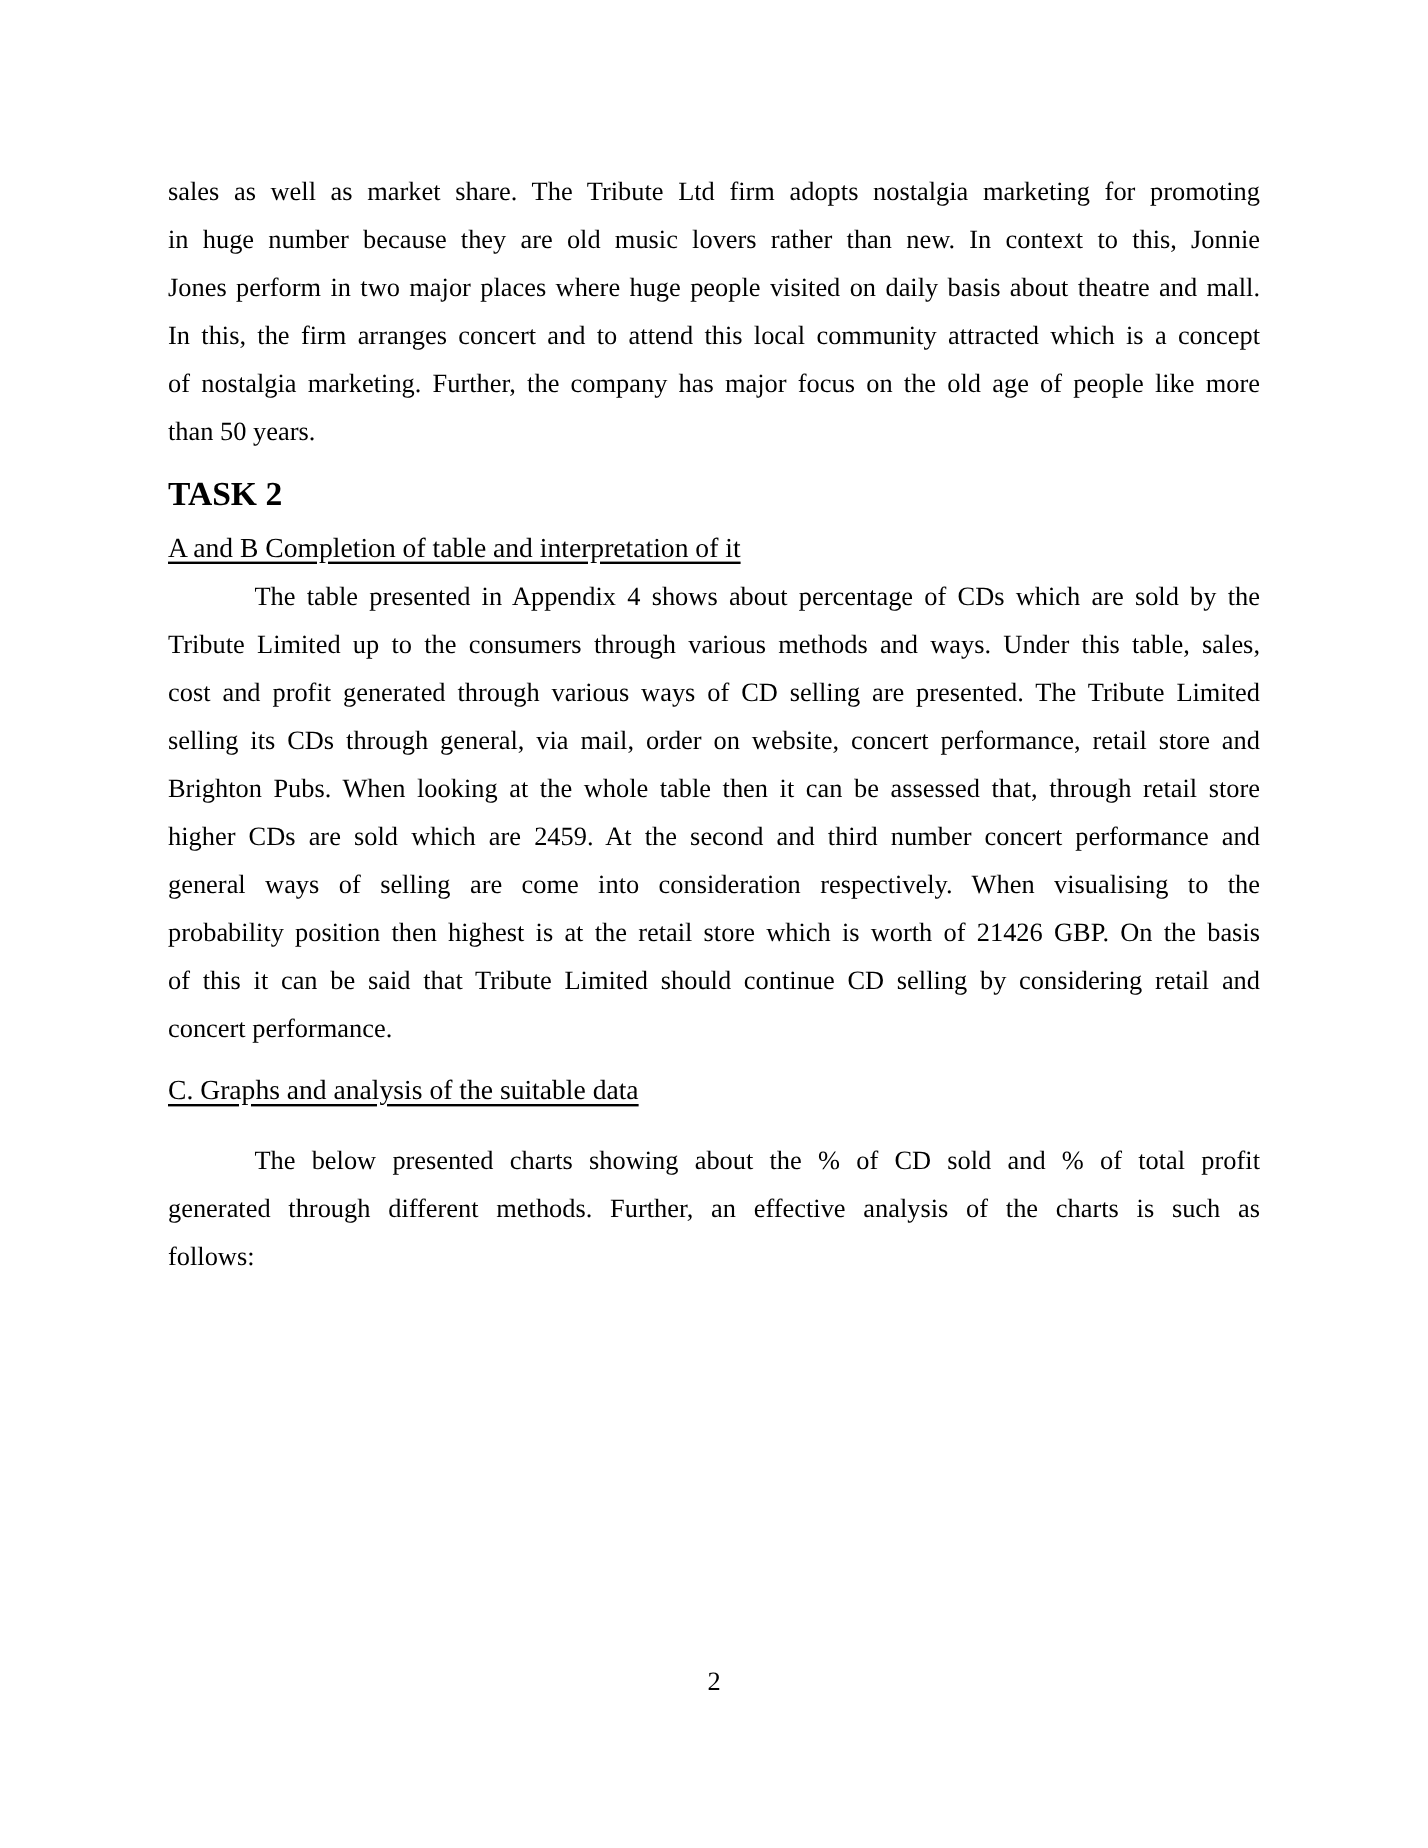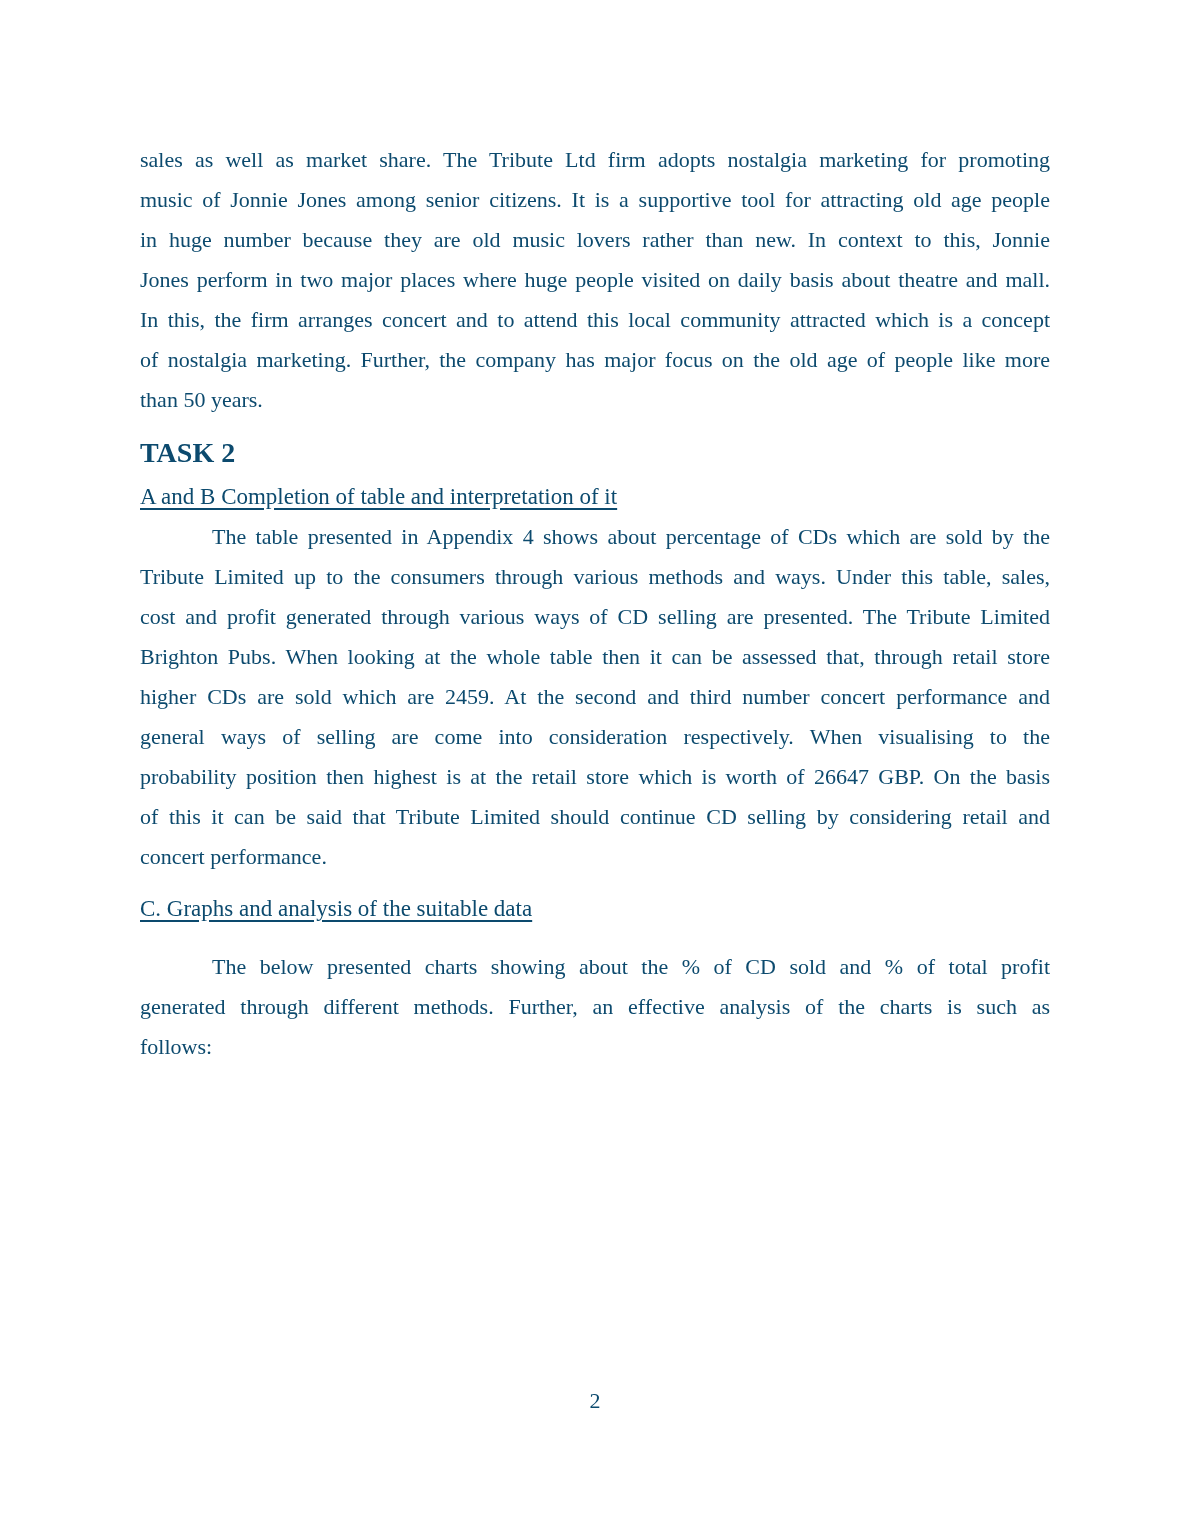--- a/index.html
+++ b/index.html
@@ -6,21 +6,21 @@
     margin: 0;
     padding: 0;
     background: #ffffff;
   }
   .page {
     position: relative;
     width: 1190px;
     height: 1540px;
     background: #ffffff;
     font-family: "Liberation Serif", serif;
-    color: #0c4a6e;
+    color: #000000;
     overflow: hidden;
   }
   .content {
     position: absolute;
     left: 140px;
     top: 140px;
     width: 910px;
   }
   .para .line {
     height: 40px;
@@ -69,40 +69,40 @@
   }
 </style>
 </head>
 <body>
 
 <div class="page">
   <div class="content">
 
     <div class="para">
         <div class="line">sales as well as market share. The Tribute Ltd firm adopts nostalgia marketing for promoting</div>
-        <div class="line">music of Jonnie Jones among senior citizens. It is a supportive tool for attracting old age people</div>
         <div class="line">in huge number because they are old music lovers rather than new. In context to this, Jonnie</div>
         <div class="line">Jones perform in two major places where huge people visited on daily basis about theatre and mall.</div>
         <div class="line">In this, the firm arranges concert and to attend this local community attracted which is a concept</div>
         <div class="line">of nostalgia marketing. Further, the company has major focus on the old age of people like more</div>
         <div class="line">than 50 years.</div>
       </div>
 
     <div class="task-heading">TASK 2</div>
 
     <div class="sub-heading">A and B Completion of table and interpretation of it</div>
 
     <div class="para indent-first">
         <div class="line">The table presented in Appendix 4 shows about percentage of CDs which are sold by the</div>
         <div class="line">Tribute Limited up to the consumers through various methods and ways. Under this table, sales,</div>
         <div class="line">cost and profit generated through various ways of CD selling are presented. The Tribute Limited</div>
+        <div class="line">selling its CDs through general, via mail, order on website, concert performance, retail store and</div>
         <div class="line">Brighton Pubs. When looking at the whole table then it can be assessed that, through retail store</div>
         <div class="line">higher CDs are sold which are 2459. At the second and third number concert performance and</div>
         <div class="line">general ways of selling are come into consideration respectively. When visualising to the</div>
-        <div class="line">probability position then highest is at the retail store which is worth of 26647 GBP. On the basis</div>
+        <div class="line">probability position then highest is at the retail store which is worth of 21426 GBP. On the basis</div>
         <div class="line">of this it can be said that Tribute Limited should continue CD selling by considering retail and</div>
         <div class="line">concert performance.</div>
       </div>
 
     <div class="sub-heading c-heading">C. Graphs and analysis of the suitable data</div>
 
     <div class="para indent-first after-c">
         <div class="line">The below presented charts showing about the % of CD sold and % of total profit</div>
         <div class="line">generated through different methods. Further, an effective analysis of the charts is such as</div>
         <div class="line">follows:</div>

